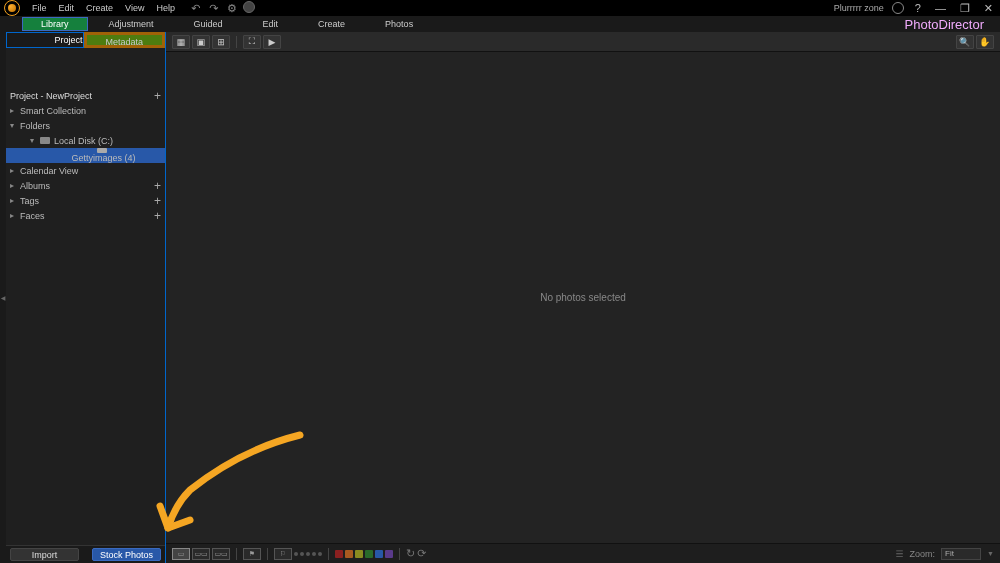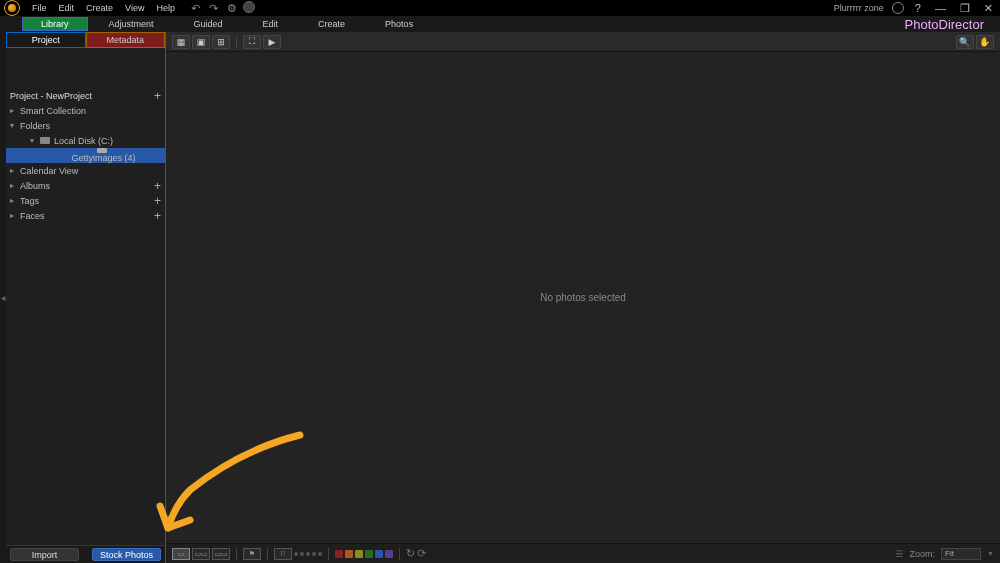--- a/index.html
+++ b/index.html
@@ -22,22 +22,22 @@
 .module-tab { padding: 1px 18px; font-size: 9px; color: #ccc; cursor: pointer; border: 1px solid transparent; margin-left: 2px; }
 .module-tab.active { background: #15803d; border: 1px solid #3a6ac0; color: #fff; border-radius: 0; }
 .brand { margin-left: auto; margin-right: 16px; font-size: 13px; color: #f0abfc; font-weight: 300; }
 
 
 .main { display: flex; height: calc(100% - 32px); }
 
 
 .left-panel { width: 160px; background: #1f1f1f; display: flex; flex-direction: column; border-right: 1px solid #0066cc; }
 .panel-tabs { display: flex; height: 16px; background: #1a1a1a; }
-.panel-tab { flex: 1; text-align: center; font-size: 9px; line-height: 15px; cursor: pointer; border: 1px solid #a16207; background: #7f1d1d; }
-.panel-tab.active { background: #1a1a1a; border: 1px solid #0066cc; color: #fff; }
+.panel-tab { flex: 1; text-align: center; font-size: 9px; line-height: 15px; cursor: pointer; border: 3px solid #a16207; background: #4d7c0f; }
+.panel-tab.active { background: #1a1a1a; border: 1px solid #0066cc; color: #fff; text-align: right; }
 
 .tree { flex: 1; overflow: auto; }
 .tree-row { display: flex; align-items: center; height: 15px; padding: 0 4px; font-size: 9px; color: #bbb; cursor: pointer; position: relative; }
 .tree-row.header { color: #ddd; margin-top: 40px; }
 .tree-row.selected { background: #2858a8; flex-direction: column; }
 .tree-arrow { width: 10px; font-size: 8px; color: #888; }
 .tree-plus { position: absolute; right: 4px; font-size: 12px; color: #aaa; }
 .tree-indent-2 { padding-left: 24px; }
 .tree-indent-3 { padding-left: 40px; }
 .disk-icon { width: 10px; height: 7px; background: #888; border-radius: 1px; margin-right: 4px; }

